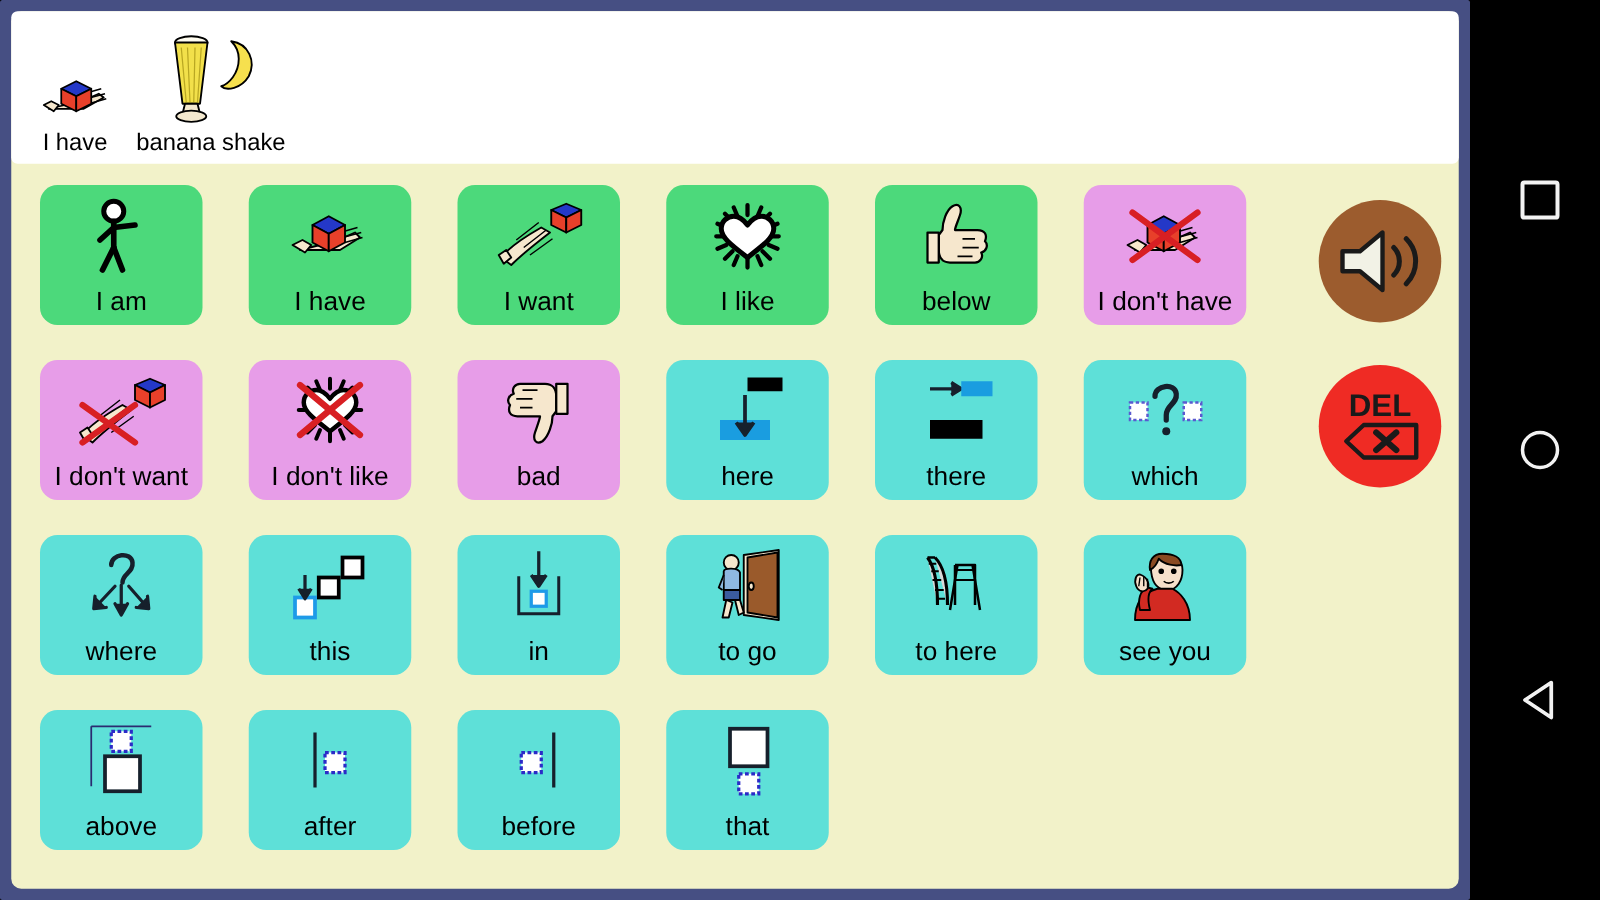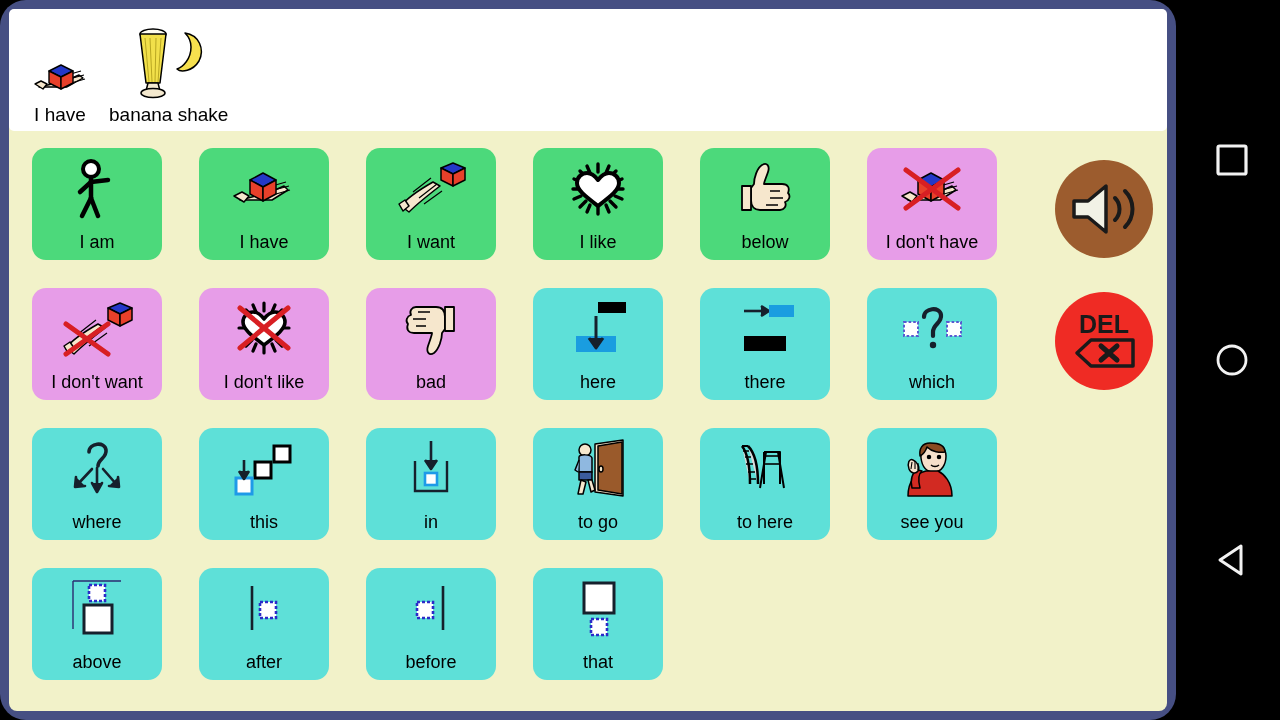--- a/index.html
+++ b/index.html
@@ -8,21 +8,21 @@
     background: #000;
     font-family: "Liberation Sans", sans-serif;
     overflow: hidden;
   }
   #screen { position: relative; width: 1280px; height: 720px; background: #000; }
 
   
   #app-frame {
     position: absolute; left: 0; top: 0; width: 1176px; height: 720px;
     background: #464f83;
-    border-radius: 26px;
+    border-radius: 2px;
   }
   #app-inner {
     position: absolute; left: 9px; top: 9px; width: 1158px; height: 702px;
     background: #f2f2c9;
     border-radius: 8px;
     overflow: hidden;
   }
 
   
   #sentence-bar {
@@ -62,21 +62,21 @@
     padding-bottom: 3px;
     cursor: pointer;
     user-select: none;
   }
   .sym-icon {
     flex: 1 1 auto; width: 100%;
     display: flex; align-items: center; justify-content: center;
     overflow: hidden;
   }
   .sym-label {
-    font-size: 18px; color: #000; line-height: 26px;
+    font-size: 21px; color: #000; line-height: 26px;
     white-space: nowrap; text-align: center;
     padding-bottom: 2px;
   }
 
   
   #speak-button {
     position: absolute; left: 1055px; top: 160px;
     width: 98px; height: 98px; border-radius: 50%;
     background: #9c5c2e;
     display: flex; align-items: center; justify-content: center;

